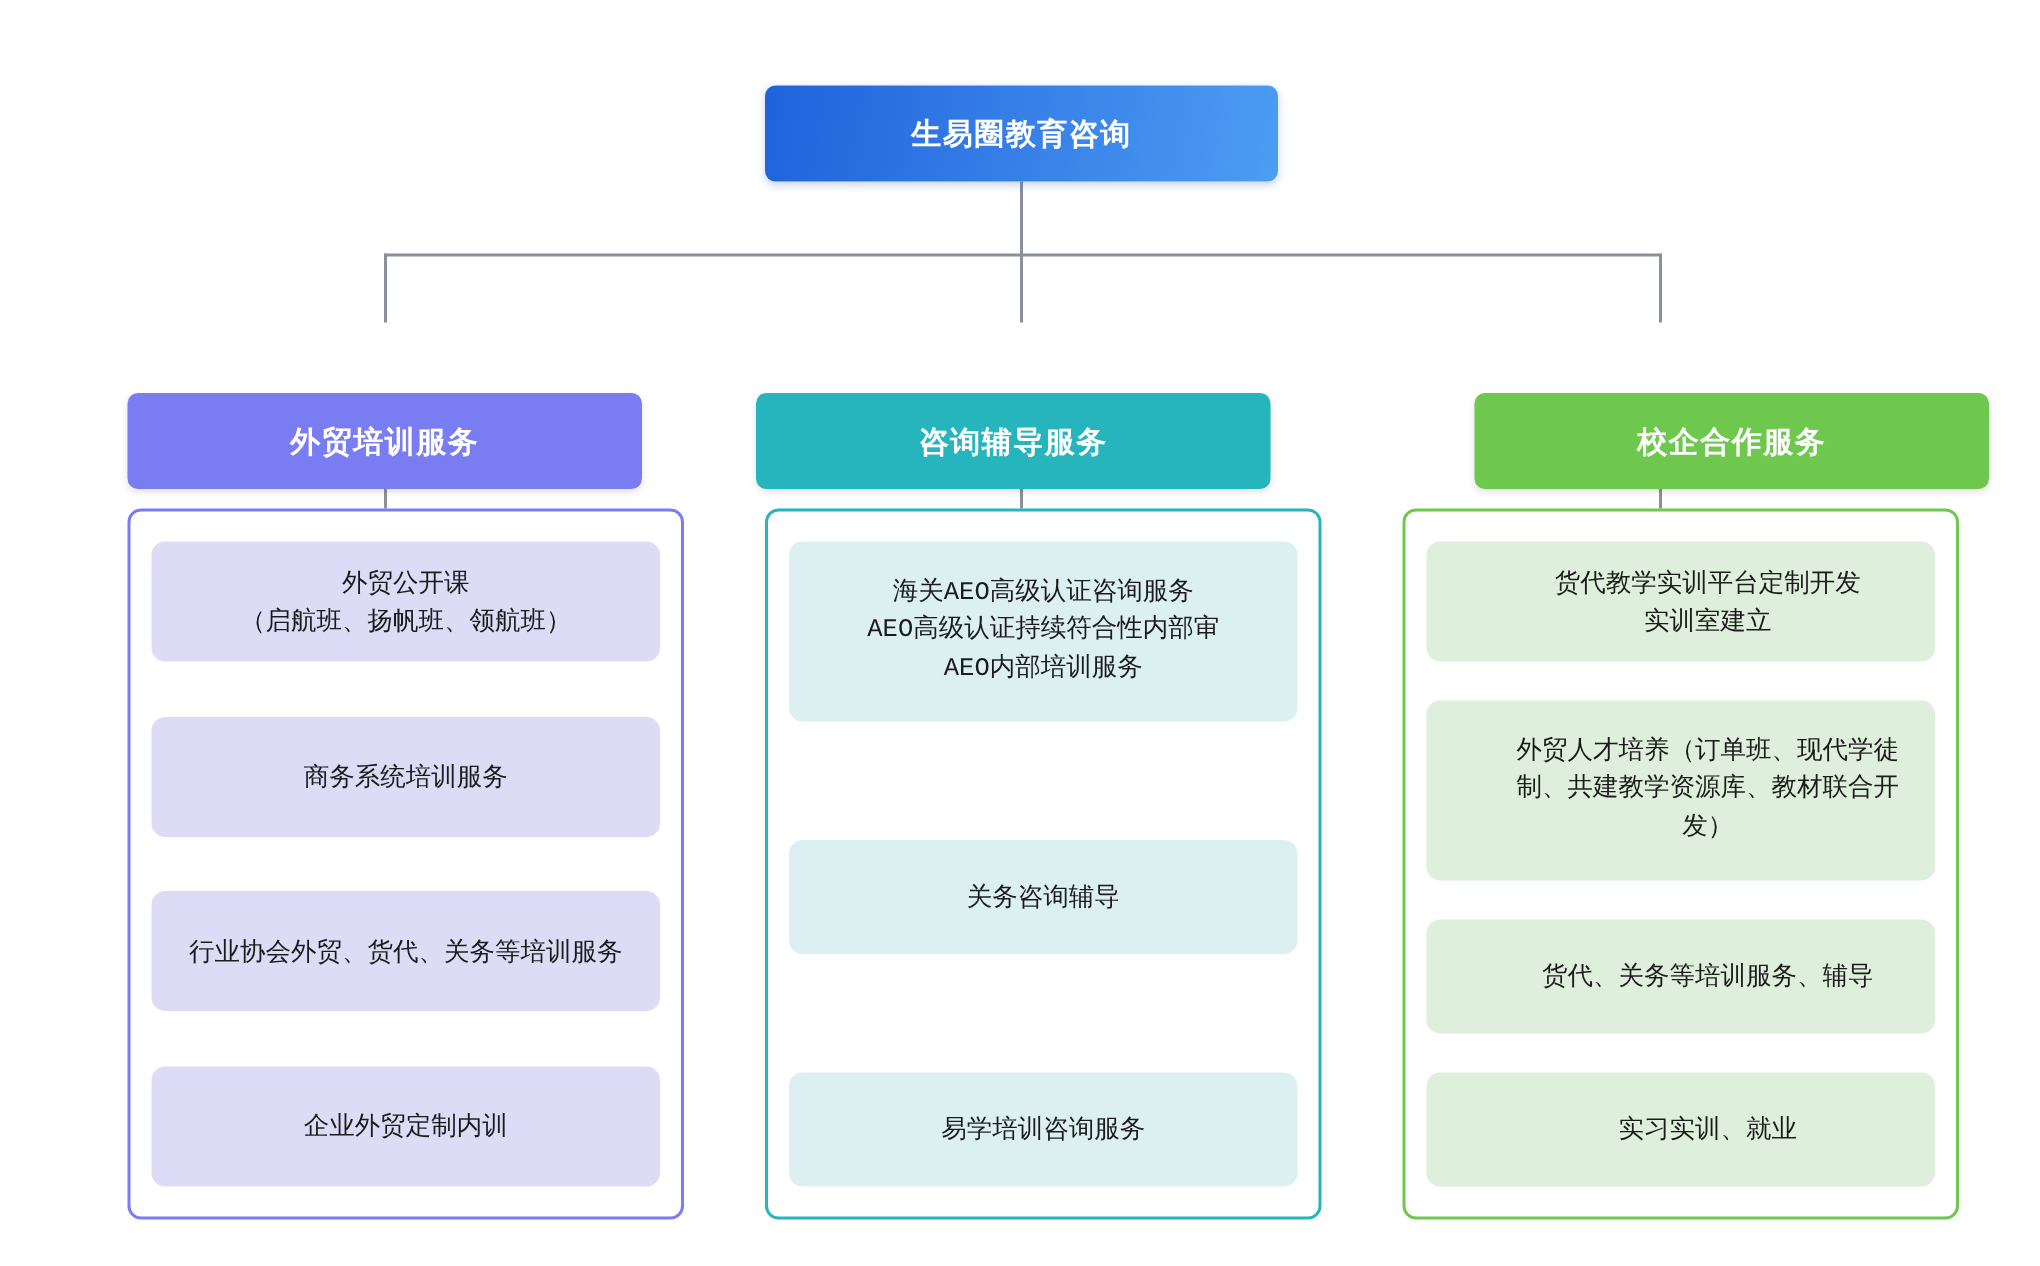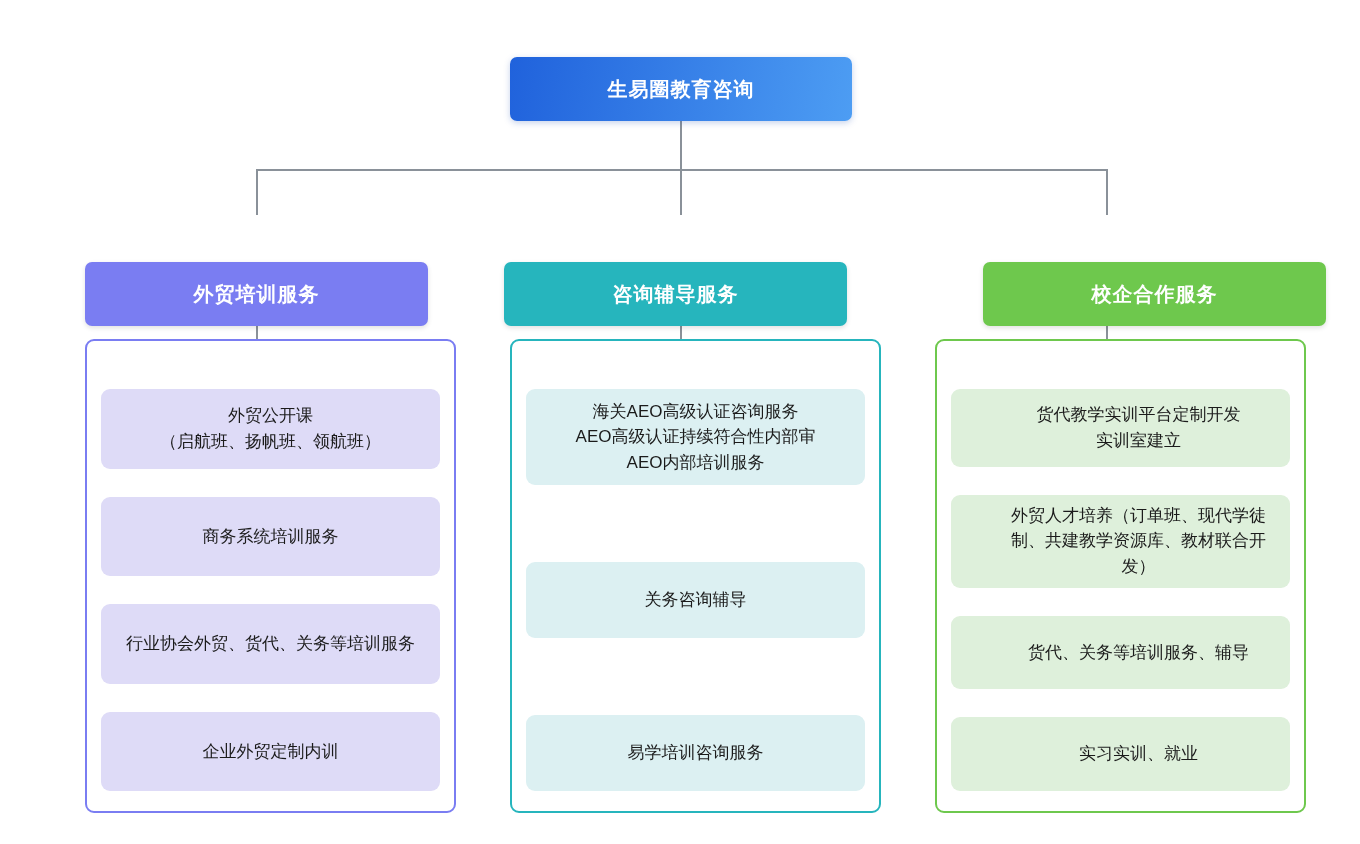--- a/index.html
+++ b/index.html
@@ -40,26 +40,26 @@
     padding:20px 14px;box-sizing:content-box;
   }
   .bb1{left:85px;border-color:var(--accent1,#7a7df2);}
   .bb2{left:510px;border-color:var(--accent2,#26b5bd);}
   .bb3{left:935px;border-color:var(--accent3,#6ec84d);}
 
   
   .item{
     border-radius:9px;display:flex;align-items:center;justify-content:center;
     text-align:center;color:#1b1b1b;font-size:17px;line-height:1.5;
-    padding:4px 12px;box-sizing:border-box;margin-top:28px;
+    padding:4px 12px;box-sizing:border-box;
   }
   .i1{background:var(--tint1,#dedbf7);}
   .i2{background:var(--tint2,#dcf0f2);}
   .i3{background:var(--tint3,#def0db);padding-left:48px;}
-  .h76{height:76px;} .h80{height:80px;} .h100{height:96px;}
+  .h76{height:76px;} .h80{height:80px;} .h100{height:120px;font-family:Liberation Mono, monospace;}
 </style>
 </head>
 <body>
 
 <div class="canvas">
 
   <div class="line vline" style="left:680px;top:121px;height:49px;"></div>
   <div class="line hline" style="left:256px;top:169px;width:851px;"></div>
   <div class="line vline" style="left:256px;top:169px;height:46px;"></div>
   <div class="line vline" style="left:680px;top:169px;height:46px;"></div>

